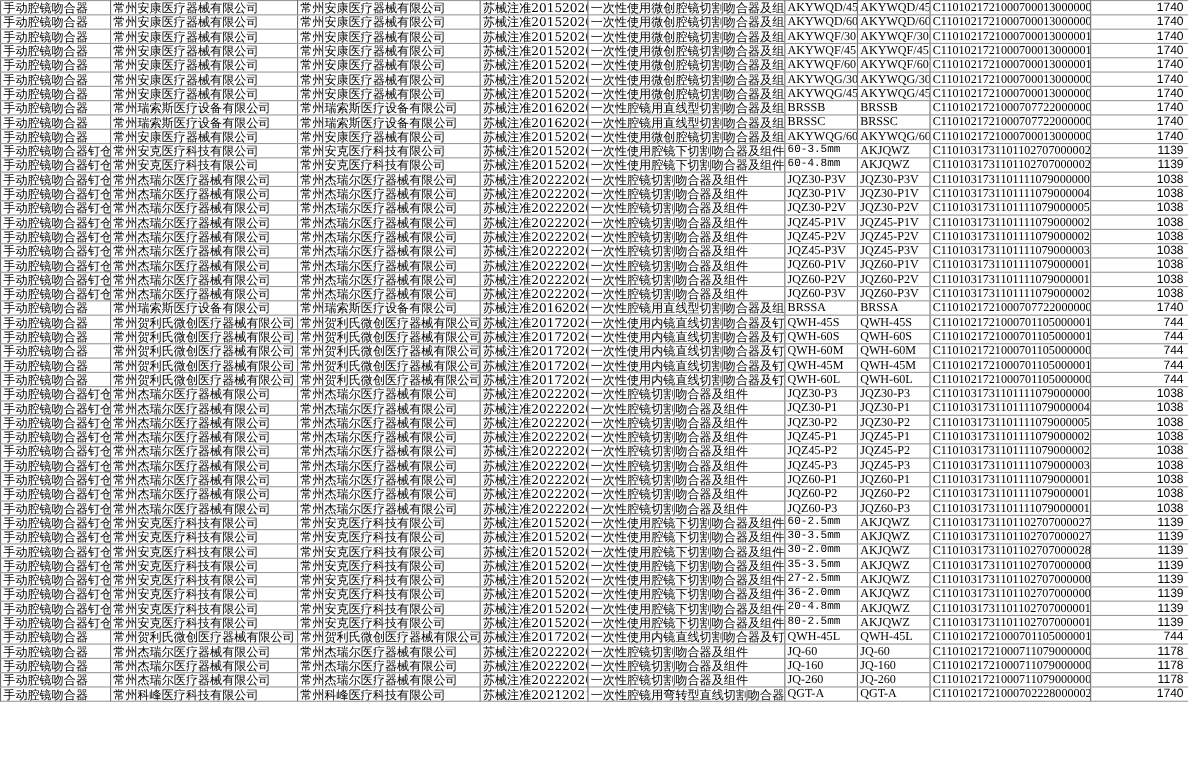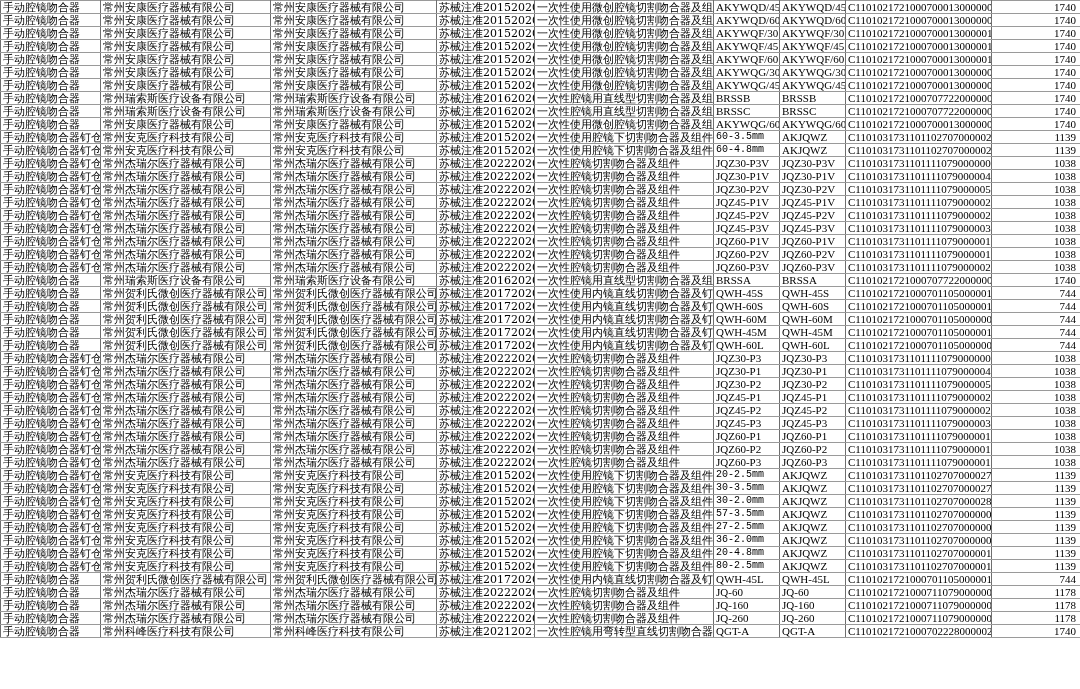--- a/index.html
+++ b/index.html
@@ -26,21 +26,21 @@
     padding: 0 2px;
     white-space: nowrap;
     overflow: hidden;
     line-height: 1;
     vertical-align: middle;
     height: 12px;
   }
   td.num {
     text-align: right;
     padding-right: 4px;
-    font-family: Liberation Serif, serif;
+    font-family: Liberation Sans, sans-serif;
     margin-top: 14px;
   }
   td.latin {
     font-family: "Liberation Serif", "DejaVu Serif", serif;
   }
   td.small {
     font-size: 10px;
     font-family: Liberation Mono, monospace;
   }
 </style>
@@ -455,21 +455,21 @@
         <td data-name="cell-model_2" class="latin">JQZ60-P3</td>
         <td data-name="cell-udi_code" class="latin">C11010317311011110790000018</td>
         <td data-name="cell-value" class="num">1038</td>
       </tr>
       <tr data-name="table-row">
         <td data-name="cell-product_name">手动腔镜吻合器钉仓</td>
         <td data-name="cell-manufacturer">常州安克医疗科技有限公司</td>
         <td data-name="cell-manufacturer_2">常州安克医疗科技有限公司</td>
         <td data-name="cell-registration_no">苏械注准20152020284</td>
         <td data-name="cell-product_description">一次性使用腔镜下切割吻合器及组件-钉仓</td>
-        <td data-name="cell-model" class="latin small">20-2.5mm</td>
+        <td data-name="cell-model" class="latin small">60-2.5mm</td>
         <td data-name="cell-model_2" class="latin">AKJQWZ</td>
         <td data-name="cell-udi_code" class="latin">C11010317311011027070000276</td>
         <td data-name="cell-value" class="num">1139</td>
       </tr>
       <tr data-name="table-row">
         <td data-name="cell-product_name">手动腔镜吻合器钉仓</td>
         <td data-name="cell-manufacturer">常州安克医疗科技有限公司</td>
         <td data-name="cell-manufacturer_2">常州安克医疗科技有限公司</td>
         <td data-name="cell-registration_no">苏械注准20152020284</td>
         <td data-name="cell-product_description">一次性使用腔镜下切割吻合器及组件-钉仓</td>
@@ -488,21 +488,21 @@
         <td data-name="cell-model_2" class="latin">AKJQWZ</td>
         <td data-name="cell-udi_code" class="latin">C11010317311011027070000281</td>
         <td data-name="cell-value" class="num">1139</td>
       </tr>
       <tr data-name="table-row">
         <td data-name="cell-product_name">手动腔镜吻合器钉仓</td>
         <td data-name="cell-manufacturer">常州安克医疗科技有限公司</td>
         <td data-name="cell-manufacturer_2">常州安克医疗科技有限公司</td>
         <td data-name="cell-registration_no">苏械注准20152020284</td>
         <td data-name="cell-product_description">一次性使用腔镜下切割吻合器及组件-钉仓</td>
-        <td data-name="cell-model" class="latin small">57-3.5mm</td>
+        <td data-name="cell-model" class="latin small">35-3.5mm</td>
         <td data-name="cell-model_2" class="latin">AKJQWZ</td>
         <td data-name="cell-udi_code" class="latin">C11010317311011027070000002</td>
         <td data-name="cell-value" class="num">1139</td>
       </tr>
       <tr data-name="table-row">
         <td data-name="cell-product_name">手动腔镜吻合器钉仓</td>
         <td data-name="cell-manufacturer">常州安克医疗科技有限公司</td>
         <td data-name="cell-manufacturer_2">常州安克医疗科技有限公司</td>
         <td data-name="cell-registration_no">苏械注准20152020284</td>
         <td data-name="cell-product_description">一次性使用腔镜下切割吻合器及组件-钉仓</td>

